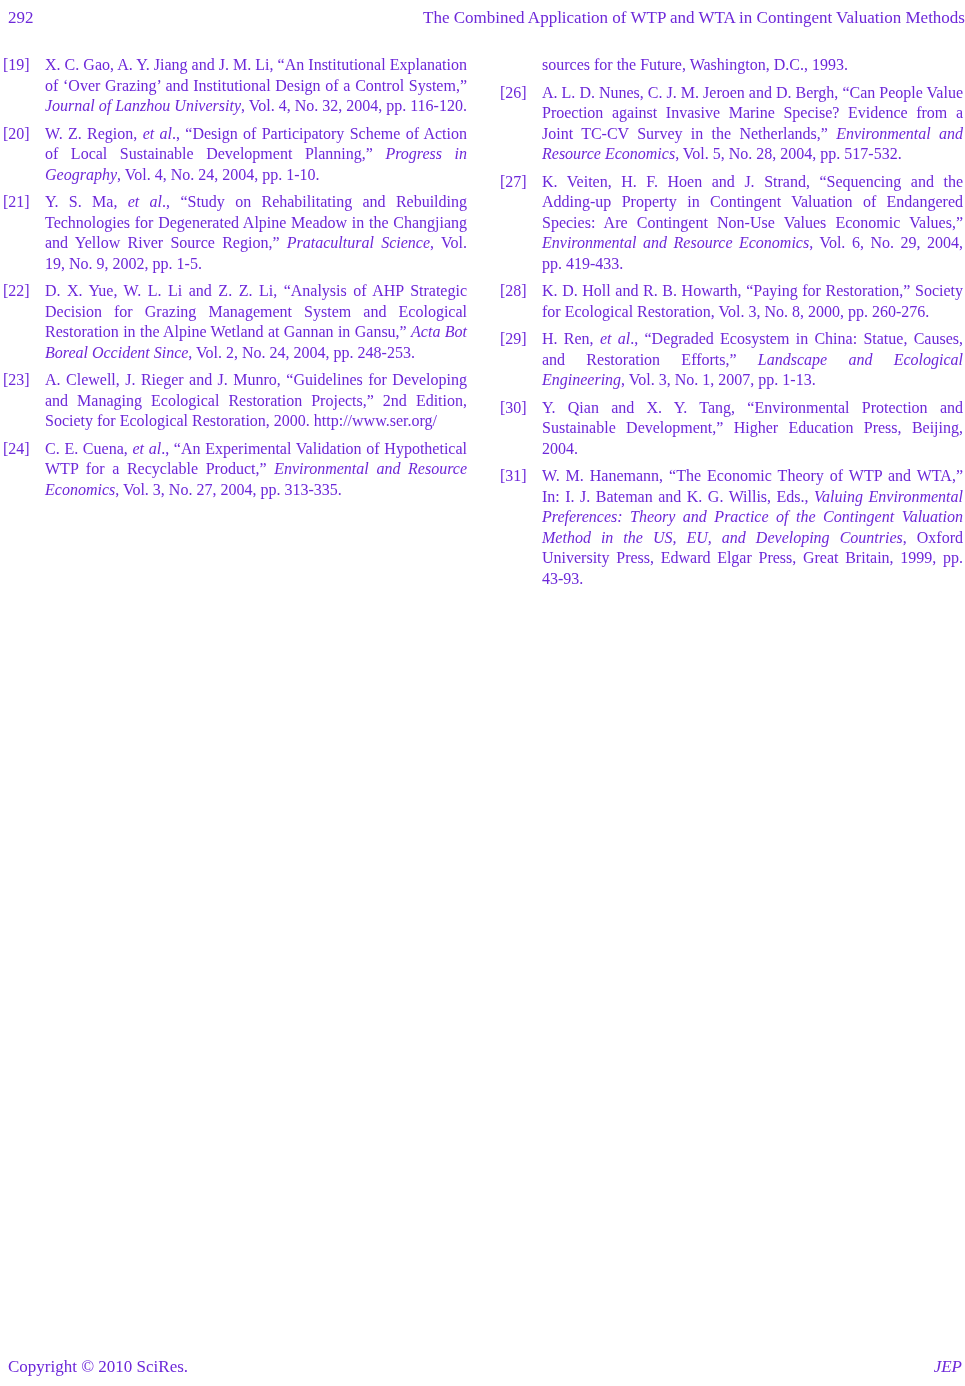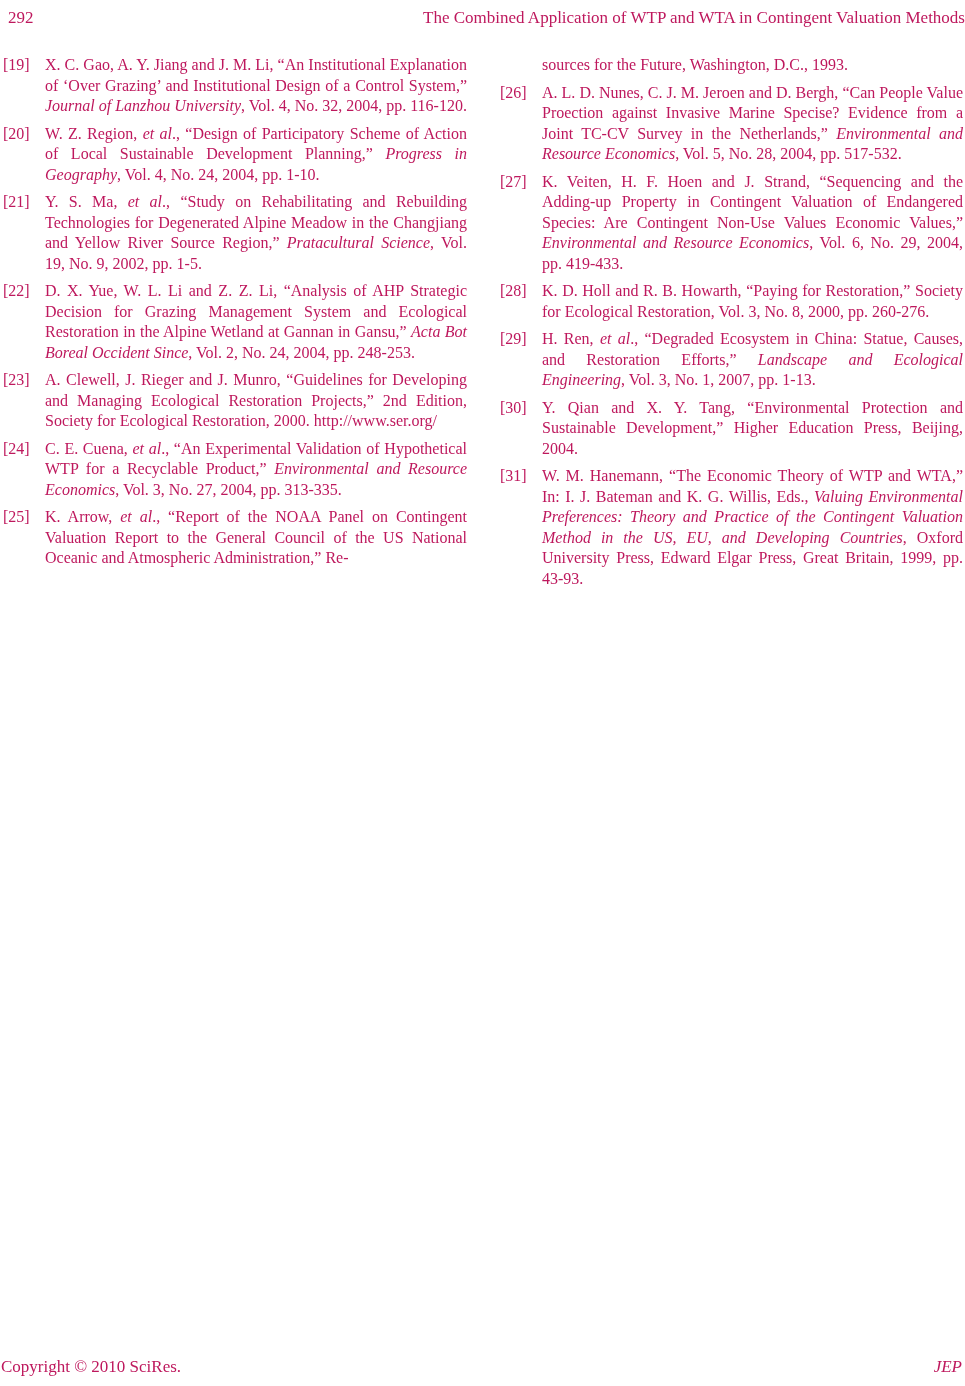--- a/index.html
+++ b/index.html
@@ -1,21 +1,21 @@
 <!DOCTYPE html>
 <html><head>
 <meta charset="utf-8">
 <style>
   html, body { margin: 0; padding: 0; background: #ffffff; }
   .page {
     position: relative;
     width: 965px;
     height: 1386px;
     background: #ffffff;
-    color: #be185d;
+    color: #6d28d9;
     font-family: "Liberation Serif", "DejaVu Serif", serif;
     overflow: hidden;
   }
   .header {
     position: absolute;
     top: 5px;
     left: 0;
     right: 0;
     height: 26px;
     font-size: 17px;
@@ -51,21 +51,21 @@
     -webkit-hyphens: manual;
   }
   .ref-label {
     position: absolute;
     left: 0;
     top: 0;
   }
   .it { font-style: italic; }
   .footer {
     position: absolute;
-    left: 1px;
+    left: 8px;
     right: 3px;
     top: 1356px;
     display: flex;
     justify-content: space-between;
     font-size: 17px;
     line-height: 22px;
   }
   .jep { font-weight: normal; font-style: italic; }
 </style>
 </head>
@@ -79,21 +79,20 @@
   </div>
 
   <div class="columns">
     <div class="col" id="col-left">
         <div class="ref"><span class="ref-label">[19]</span><span>X. C. Gao, A. Y. Jiang and J. M. Li, “An Institutional Explanation of ‘Over Grazing’ and Institutional Design of a Control System,” </span><span class="it">Journal of Lanzhou University</span><span>, Vol. 4, No. 32, 2004, pp. 116-120.</span></div>
         <div class="ref"><span class="ref-label">[20]</span><span>W. Z. Region, </span><span class="it">et al</span><span>., “Design of Participatory Scheme of Action of Local Sustainable Development Planning,” </span><span class="it">Progress in Geography</span><span>, Vol. 4, No. 24, 2004, pp. 1-10.</span></div>
         <div class="ref"><span class="ref-label">[21]</span><span>Y. S. Ma, </span><span class="it">et al</span><span>., “Study on Rehabilitating and Rebuilding Technologies for Degenerated Alpine Meadow in the Changjiang and Yellow River Source Region,” </span><span class="it">Pratacul­tural Science</span><span>, Vol. 19, No. 9, 2002, pp. 1-5.</span></div>
         <div class="ref"><span class="ref-label">[22]</span><span>D. X. Yue, W. L. Li and Z. Z. Li, “Analysis of AHP Stra­tegic Decision for Grazing Management System and Eco­logical Restoration in the Alpine Wetland at Gannan in Gansu,” </span><span class="it">Acta Bot Boreal Occident Since</span><span>, Vol. 2, No. 24, 2004, pp. 248-253.</span></div>
         <div class="ref"><span class="ref-label">[23]</span><span>A. Clewell, J. Rieger and J. Munro, “Guidelines for De­veloping and Managing Ecological Restoration Projects,” 2nd Edition, Society for Ecological Restoration, 2000. </span><span>http://www.ser.org/</span></div>
         <div class="ref"><span class="ref-label">[24]</span><span>C. E. Cuena, </span><span class="it">et al</span><span>., “An Experimental Validation of Hy­pothetical WTP for a Recyclable Product,” </span><span class="it">Environmental and Resource Economics</span><span>, Vol. 3, No. 27, 2004, pp. 313-335.</span></div>
-        <div class="ref"><span class="ref-label">[25]</span><span>K. Arrow, </span><span class="it">et al</span><span>., “Report of the NOAA Panel on Contingent Valuation Report to the General Council of the US National Oceanic and Atmospheric Administration,” Re-</span></div>
       </div>
     <div class="col col-right" id="col-right">
         <div class="ref"><span class="ref-label"></span><span>sources for the Future, Washington, D.C., 1993.</span></div>
         <div class="ref"><span class="ref-label">[26]</span><span>A. L. D. Nunes, C. J. M. Jeroen and D. Bergh, “Can Peo­ple Value Proection against Invasive Marine Specise? Evidence from a Joint TC-CV Survey in the Netherlands,” </span><span class="it">Environmental and Resource Economics</span><span>, Vol. 5, No. 28, 2004, pp. 517-532.</span></div>
         <div class="ref"><span class="ref-label">[27]</span><span>K. Veiten, H. F. Hoen and J. Strand, “Sequencing and the Adding-up Property in Contingent Valuation of Endan­gered Species: Are Contingent Non-Use Values Economic Values,” </span><span class="it">Environmental and Resource Economics</span><span>, Vol. 6, No. 29, 2004, pp. 419-433.</span></div>
         <div class="ref"><span class="ref-label">[28]</span><span>K. D. Holl and R. B. Howarth, “Paying for Restoration,” Society for Ecological Restoration, Vol. 3, No. 8, 2000, pp. 260-276.</span></div>
         <div class="ref"><span class="ref-label">[29]</span><span>H. Ren, </span><span class="it">et al</span><span>., “Degraded Ecosystem in China: Statue, Causes, and Restoration Efforts,” </span><span class="it">Landscape and Eco­logical Engineering</span><span>, Vol. 3, No. 1, 2007, pp. 1-13.</span></div>
         <div class="ref"><span class="ref-label">[30]</span><span>Y. Qian and X. Y. Tang, “Environmental Protection and Sustainable Development,” Higher Education Press, Bei­jing, 2004.</span></div>
         <div class="ref"><span class="ref-label">[31]</span><span>W. M. Hanemann, “The Economic Theory of WTP and WTA,” In: I. J. Bateman and K. G. Willis, Eds., </span><span class="it">Valuing Environmental Preferences: Theory and Practice of the Contingent Valuation Method in the US, EU, and Devel­oping Countries</span><span>, Oxford University Press, Edward Elgar Press, Great Britain, 1999, pp. 43-93.</span></div>
       </div>

